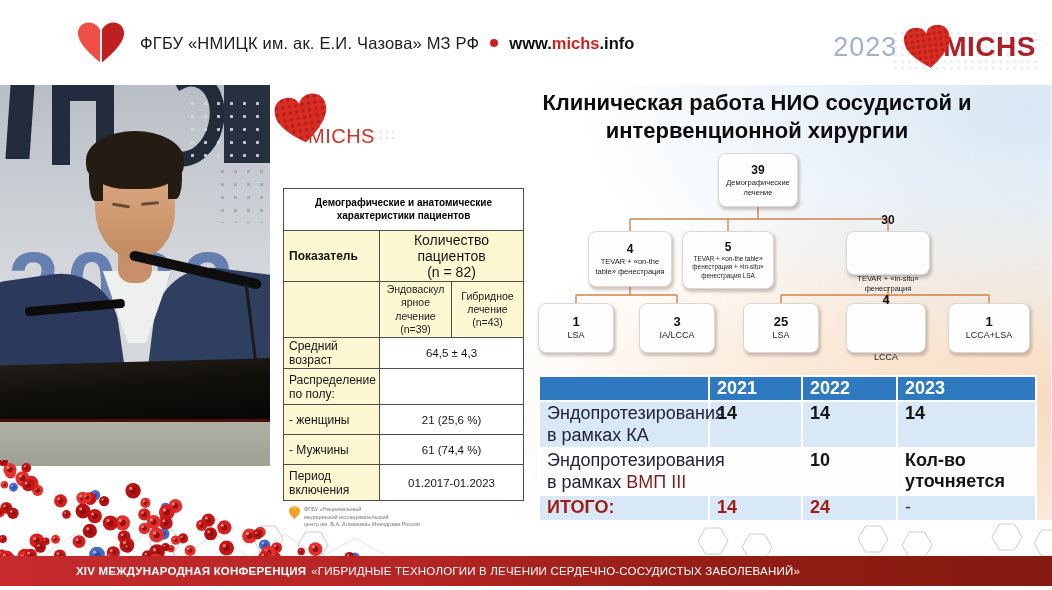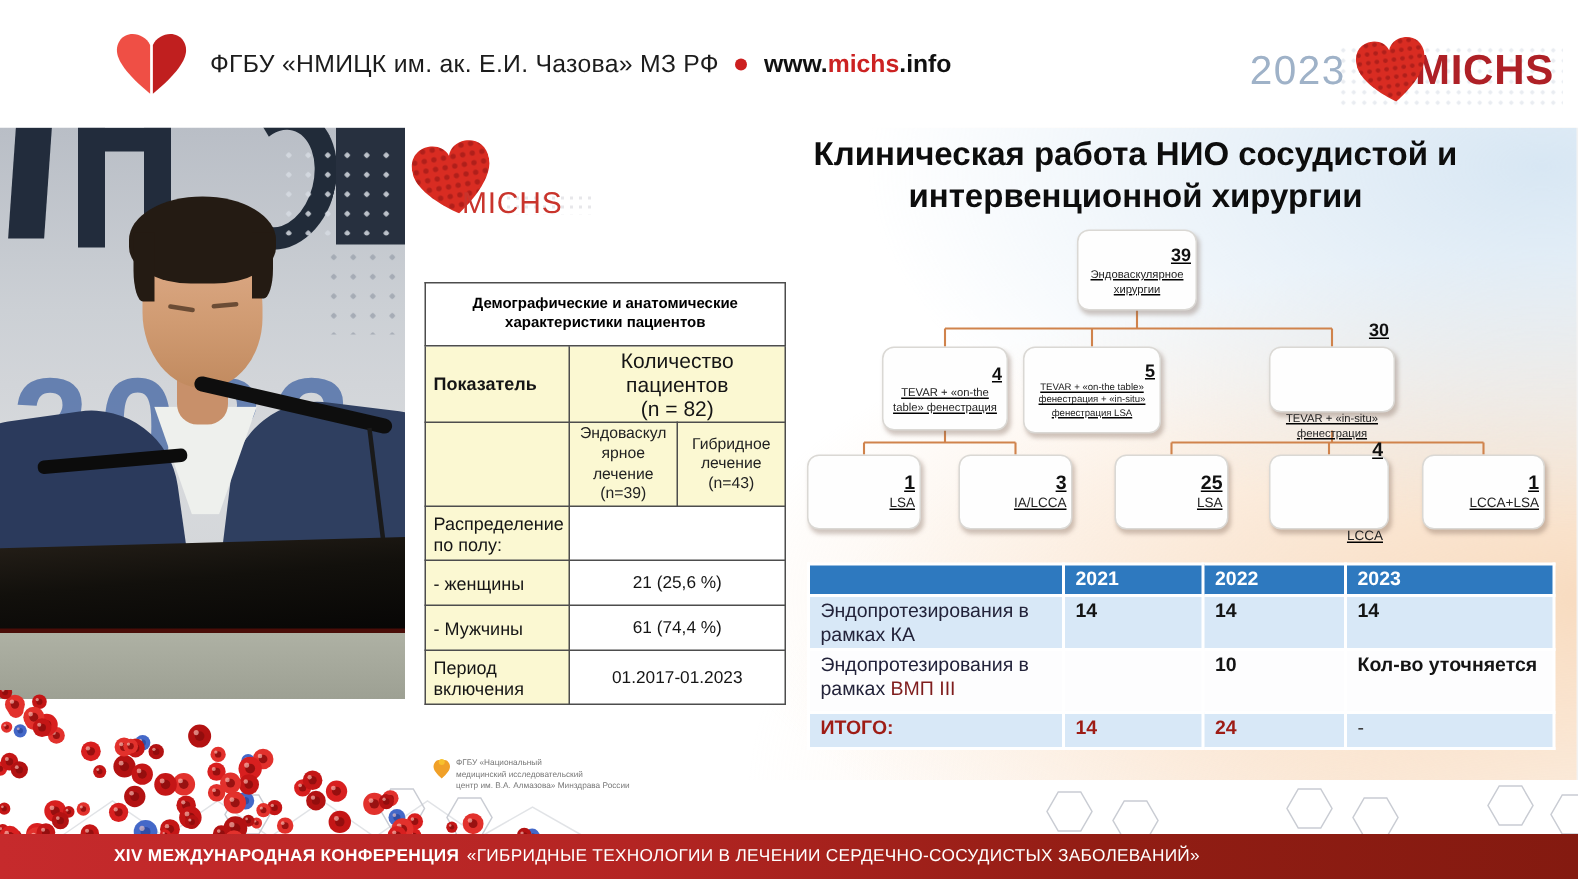--- a/index.html
+++ b/index.html
@@ -79,30 +79,30 @@
   .demo .head{font-weight:bold;margin-top:37px;}
   .demo .val{background:#fff;font-size:11.5px;text-align:center;color:#151515;}
   .demo .subh{background:#fbf8d2;font-size:10.5px;text-align:center;color:#222;line-height:1.25;}
 
   .almazov{position:absolute;left:18px;top:420px;display:flex;align-items:flex-start;}
   .alm-txt{font-size:5.5px;color:#777;line-height:1.4;margin-left:3px;margin-top:1px;}
 
   
   .fbox{position:absolute;background:#fefefe;border:1px solid #dad8d4;border-radius:8px;
     box-shadow:1.5px 2.5px 3px rgba(120,95,80,.35);display:flex;flex-direction:column;
-    justify-content:center;align-items:flex-end;text-align:center;padding:2px 3px;gap:1px;text-decoration:underline;}
+    justify-content:center;align-items:center;text-align:center;padding:2px 3px;gap:1px;}
   .fbox .cnt{font-weight:bold;font-size:12px;color:#111;}
   .fbox .flbl{font-size:7.5px;line-height:1.3;color:#222;}
   .fbox.small .flbl{font-size:6.4px;}
   .fbox.leaf .cnt{font-size:13px;}
   .flow-lines{position:absolute;left:0;top:0;pointer-events:none;}
 
   
   table.years{position:absolute;left:268px;top:290px;width:497px;border-collapse:collapse;table-layout:fixed;
-    font-family:"Liberation Serif",serif;font-size:13px;}
+    font-family:"Liberation Serif",serif;font-size:18px;}
   .years td{border:2px solid #fff;padding:1px 7px;vertical-align:top;}
   .years .yhead td{background:#2e79bf;color:#fff;font-weight:bold;height:21px;}
   .years .row-a td{background:#d8e8f7;}
   .years .row-b td{background:#fdfdfe;}
   .years .ylbl{color:#23233a;line-height:1.2;}
   .years .yval{font-weight:bold;color:#141414;}
   .years .redtxt{color:#7f1d1d;font-weight:normal;}
   .years .totals .ylbl,.years .totals .yval.red{color:#9e1c15;font-weight:bold;}
   .years .totals .plain{color:#333;font-weight:normal;}
 
@@ -229,20 +229,24 @@
       <tr style="height:56px">
         <td class="lbl"></td>
         <td class="subh pre">Эндоваскул
 ярное
 лечение
 (n=39)</td>
         <td class="subh pre">Гибридное
 лечение
 (n=43)</td>
       </tr>
+      <tr style="height:28px">
+        <td class="lbl">Средний возраст</td>
+        <td colspan="2" class="val">64,5 ± 4,3</td>
+      </tr>
       <tr style="height:36px">
         <td class="lbl">Распределение по полу:</td>
         <td colspan="2" class="val"></td>
       </tr>
       <tr style="height:30px">
         <td class="lbl">-  женщины</td>
         <td colspan="2" class="val">21 (25,6 %)</td>
       </tr>
       <tr style="height:30px">
         <td class="lbl">-    Мужчины</td>
@@ -266,21 +270,21 @@
     </div>
 
     <svg class="flow-lines" width="782" height="435" viewBox="0 0 782 435">
       <path d="M488 122 V134 M360 134 H618 M360 134 V146 M458 134 V146 M618 134 V146
                M360 202 V210 M306 210 H407 M306 210 V218 M407 210 V218
                M618 202 V210 M511 210 H719 M511 210 V218 M616 210 V218 M719 210 V218" fill="none" stroke="#d0834c" stroke-width="1.4"></path>
     </svg>
 
     <div class="fbox" style="left:448px;top:68px;width:80px;height:54px;">
       <div class="cnt">39</div>
-      <div class="flbl">Эндоваскулярное хирургии</div>
+      <div class="flbl">Демографические лечение</div>
     </div>
     <div class="fbox" style="left:318px;top:146px;width:84px;height:56px;">
       <div class="cnt">4</div>
       <div class="flbl">TEVAR + «on-the table» фенестрация</div>
     </div>
     <div class="fbox small" style="left:412px;top:146px;width:92px;height:58px;">
       <div class="cnt">5</div>
       <div class="flbl">TEVAR + «on-the table»  фенестрация + «in-situ» фенестрация LSA</div>
     </div>
     <div class="fbox" style="left:576px;top:146px;width:84px;height:44px;gap:47px;">

